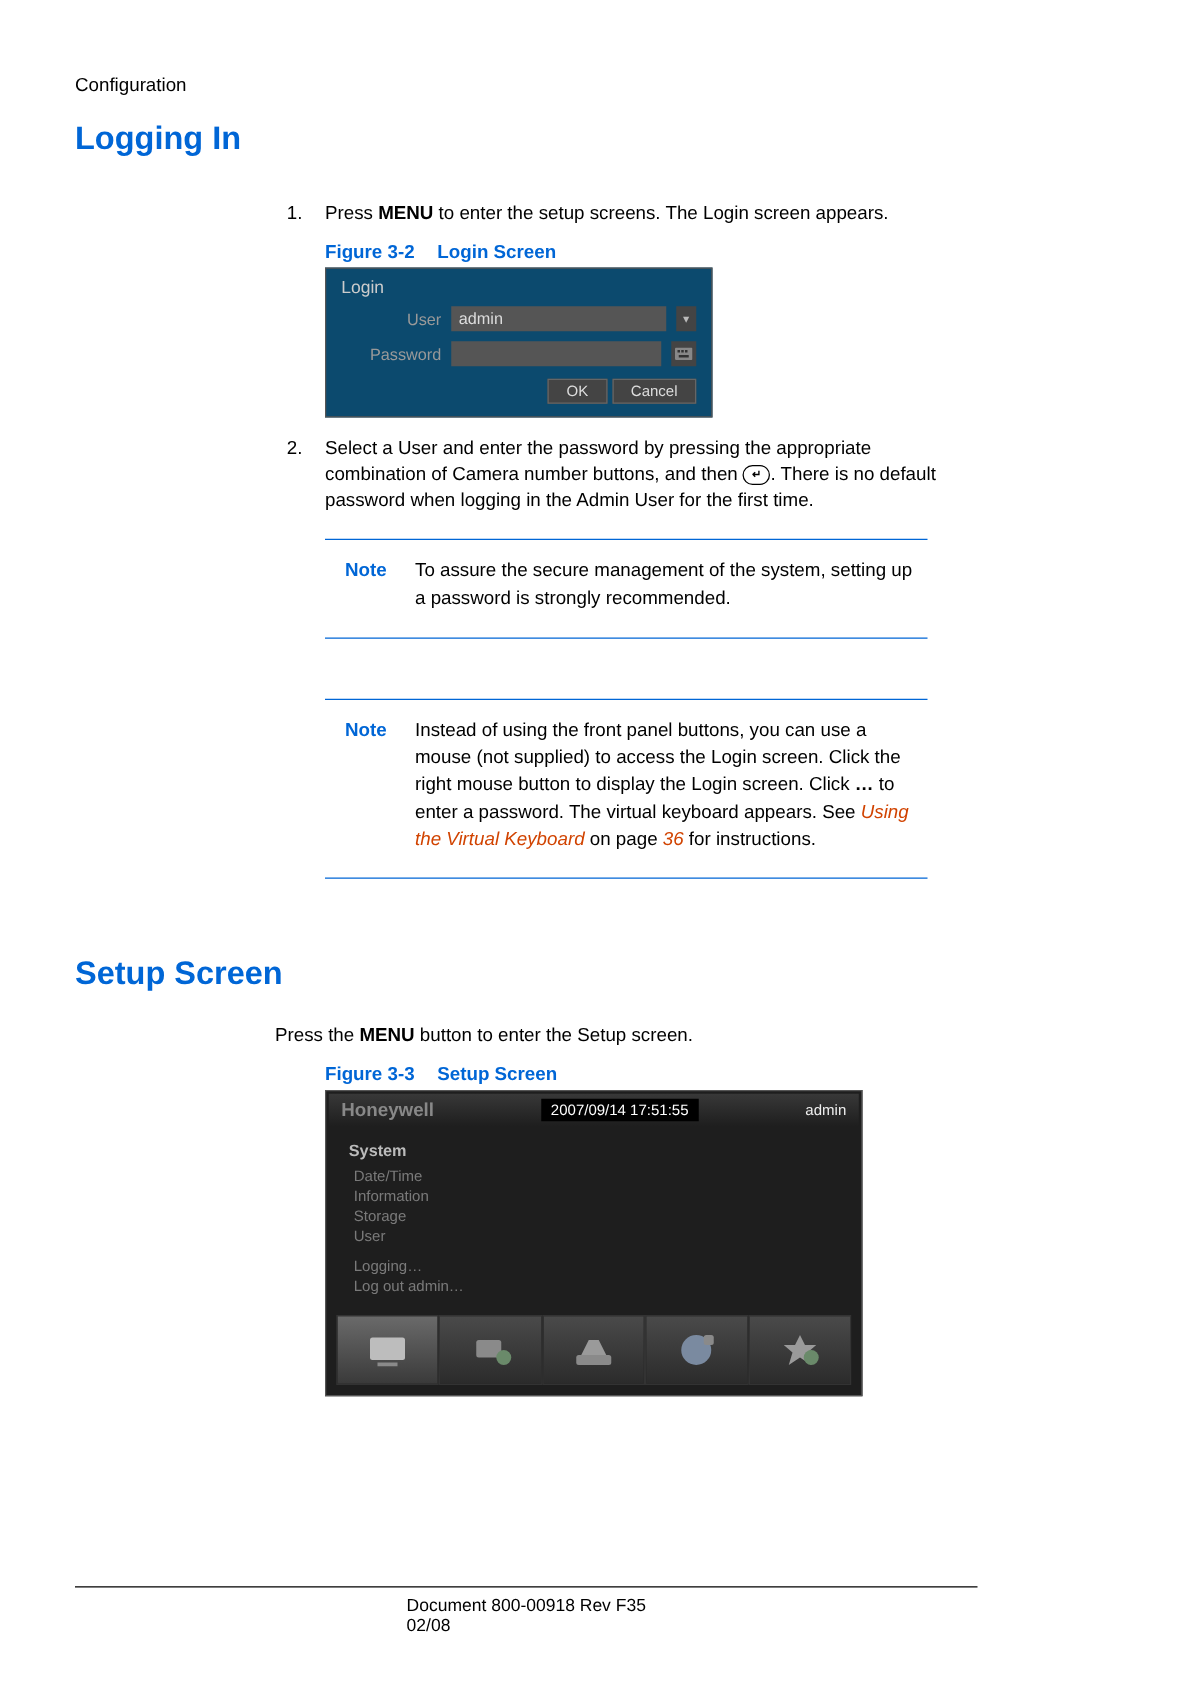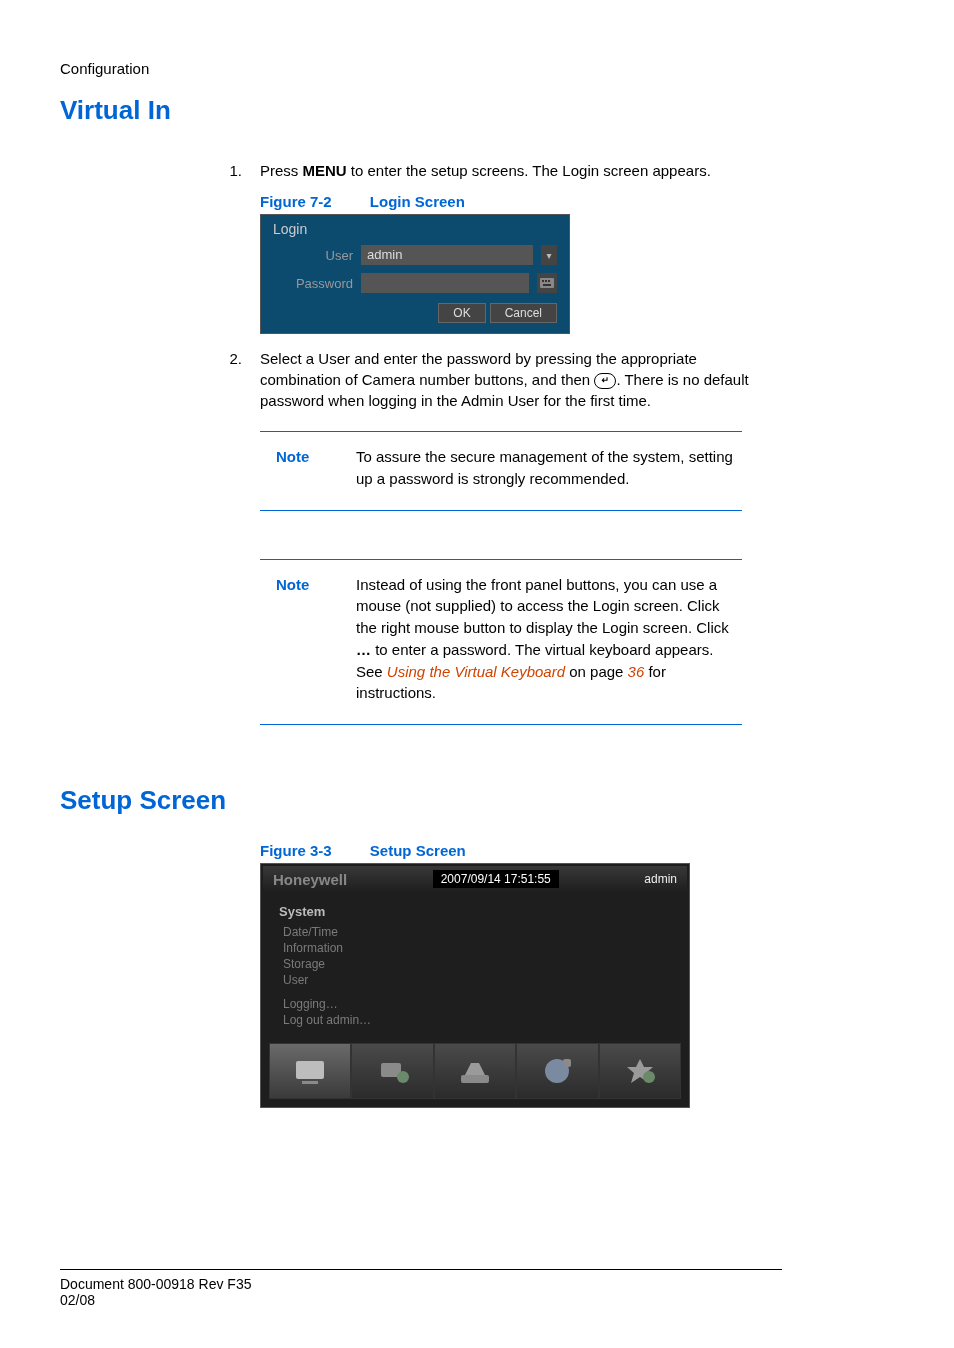--- a/index.html
+++ b/index.html
@@ -6,74 +6,74 @@
   html, body { width: 954px; height: 1348px; background: #fff; font-family: Arial, Helvetica, sans-serif; color: #000; }
   .page { padding: 60px 60px 40px 60px; width: 842px; height: 1348px; position: relative; }
   .breadcrumb { font-size: 15px; margin-bottom: 18px; }
   .h1 { color: #0066d6; font-size: 26px; font-weight: bold; margin-bottom: 34px; }
   .h1.setup { margin-top: 60px; margin-bottom: 26px; }
   .indent-block { margin-left: 160px; padding-right: 20px; }
   .ol-row { display: flex; gap: 18px; font-size: 15px; line-height: 1.4; margin-bottom: 12px; }
   .ol-num { width: 22px; text-align: right; }
   .ol-text { flex: 1; }
   .fig-caption { font-size: 15px; color: #0066d6; font-weight: bold; margin-left: 40px; margin-top: 6px; margin-bottom: 4px; }
-  .fig-caption .cap-label { margin-left: 34px; }
+  .fig-caption .cap-label { margin-left: 14px; }
   .login-box { width: 310px; margin-left: 40px; background: #0c4a6e; border: 1px solid #555; padding: 2px; margin-bottom: 14px; }
   .login-title { color: #ccc; font-size: 14px; padding: 4px 10px; }
   .login-row { display: flex; align-items: center; padding: 4px 10px; gap: 8px; }
   .login-label { color: #999; font-size: 13px; width: 80px; text-align: right; }
   .login-input { flex: 1; background: #555; color: #ddd; font-size: 13px; padding: 2px 6px; height: 20px; line-height: 16px; }
   .login-dd { width: 16px; height: 20px; background: #444; display: flex; align-items: center; justify-content: center; color: #bbb; font-size: 10px; }
   .login-kbd { width: 20px; height: 20px; background: #444; display: flex; align-items: center; justify-content: center; }
   .login-kbd svg { width: 14px; height: 10px; }
   .login-btns { display: flex; justify-content: flex-end; gap: 4px; padding: 6px 10px 8px 10px; }
   .login-btn { background: #444; color: #ddd; font-size: 12px; padding: 2px 14px; border: 1px solid #666; }
   .enter-icon { display: inline-flex; vertical-align: middle; width: 22px; height: 16px; border: 1.5px solid #000; border-radius: 10px; align-items: center; justify-content: center; font-size: 9px; font-weight: bold; padding-bottom: 1px; }
   .note-wrap { margin-left: 40px; margin-top: 20px; padding-right: 20px; }
   .note-hr { border: none; border-top: 1.5px solid #0066d6; margin: 0; }
-  .note-row { display: flex; gap: 32px; padding: 14px 2px 20px 16px; font-size: 15px; line-height: 1.45; }
+  .note-row { display: flex; gap: 8px; padding: 14px 2px 20px 16px; font-size: 15px; line-height: 1.45; }
   .note-label { color: #0066d6; font-weight: bold; width: 48px; }
   .note-body { flex: 1; }
   .ital-link { color: #d14300; font-style: italic; }
   .menu-bold { font-weight: bold; text-align: right; }
 
   .setup-box { width: 430px; margin-left: 40px; background: #1e1e1e; border: 1px solid #555; padding: 2px 2px 8px 2px; }
   .setup-top { display: flex; justify-content: space-between; align-items: center; padding: 4px 10px; background: linear-gradient(#383838,#1e1e1e); gap: 16px; }
   .setup-brand { color: #888; font-size: 15px; font-weight: bold; }
   .setup-dt { color: #fff; background: #000; font-size: 12px; padding: 2px 8px; }
   .setup-user { color: #eee; font-size: 12px; }
   .setup-menu { padding: 12px 16px 8px 16px; }
   .setup-system { color: #bbb; font-size: 13px; font-weight: bold; margin-bottom: 6px; }
   .setup-item { color: #7a7a7a; font-size: 12px; margin: 2px 0 2px 4px; }
   .setup-icons { display: flex; gap: 0; margin-top: 6px; padding: 0 6px; }
   .setup-icon { flex: 1; height: 56px; background: linear-gradient(#4a4a4a,#2b2b2b); border: 1px solid #333; display: flex; align-items: center; justify-content: center; }
   .setup-icon.first { background: linear-gradient(#6a6a6a,#3a3a3a); }
   .setup-icon svg { width: 36px; height: 36px; fill: #9a9a9a; }
 
-  .footer { position: absolute; bottom: 40px; left: 60px; right: 60px; border-top: 1px solid #000; padding-top: 6px; display: flex; justify-content: flex-start; font-size: 14px; }
+  .footer { position: absolute; bottom: 40px; left: 60px; right: 60px; border-top: 1px solid #000; padding-top: 6px; display: flex; justify-content: center; font-size: 14px; }
 </style>
 </head>
 <body>
 
 <div class="page">
   <div class="breadcrumb">Configuration</div>
 
-  <div class="h1">Virtual In</div>
+  <div class="h1">Logging In</div>
 
   <div class="indent-block">
 
     <div class="ol-row">
       <div class="ol-num">1.</div>
       <div class="ol-text">
         <span>Press </span><span class="menu-bold">MENU</span><span> to enter the setup screens. The Login screen appears.</span>
       </div>
     </div>
 
     <div class="fig-caption">
-      <span>Figure 7-2</span>
+      <span>Figure 3-2</span>
       <span class="cap-label">Login Screen</span>
     </div>
 
     <div class="login-box">
       <div class="login-title">Login</div>
       <div class="login-row">
         <div class="login-label">User</div>
         <div class="login-input">admin</div>
         <div class="login-dd">▾</div>
       </div>
@@ -120,20 +120,23 @@
           <span>Instead of using the front panel buttons, you can use a mouse (not supplied) to access the Login screen. Click the right mouse button to display the Login screen. Click </span><span class="menu-bold">…</span><span> to enter a password. The virtual keyboard appears. See </span><span class="ital-link">Using the Virtual Keyboard</span><span> on page </span><span class="ital-link">36</span><span> for instructions.</span>
         </div>
       </div>
       <hr class="note-hr">
     </div>
   </div>
 
   <div class="h1 setup">Setup Screen</div>
 
   <div class="indent-block">
+    <div style="font-size:15px; margin-bottom:14px;">
+      <span>Press the </span><span class="menu-bold">MENU</span><span> button to enter the Setup screen.</span>
+    </div>
 
     <div class="fig-caption">
       <span>Figure 3-3</span>
       <span class="cap-label">Setup Screen</span>
     </div>
 
     <div class="setup-box">
       <div class="setup-top">
         <div class="setup-brand">Honeywell</div>
         <div class="setup-dt">2007/09/14  17:51:55</div>

